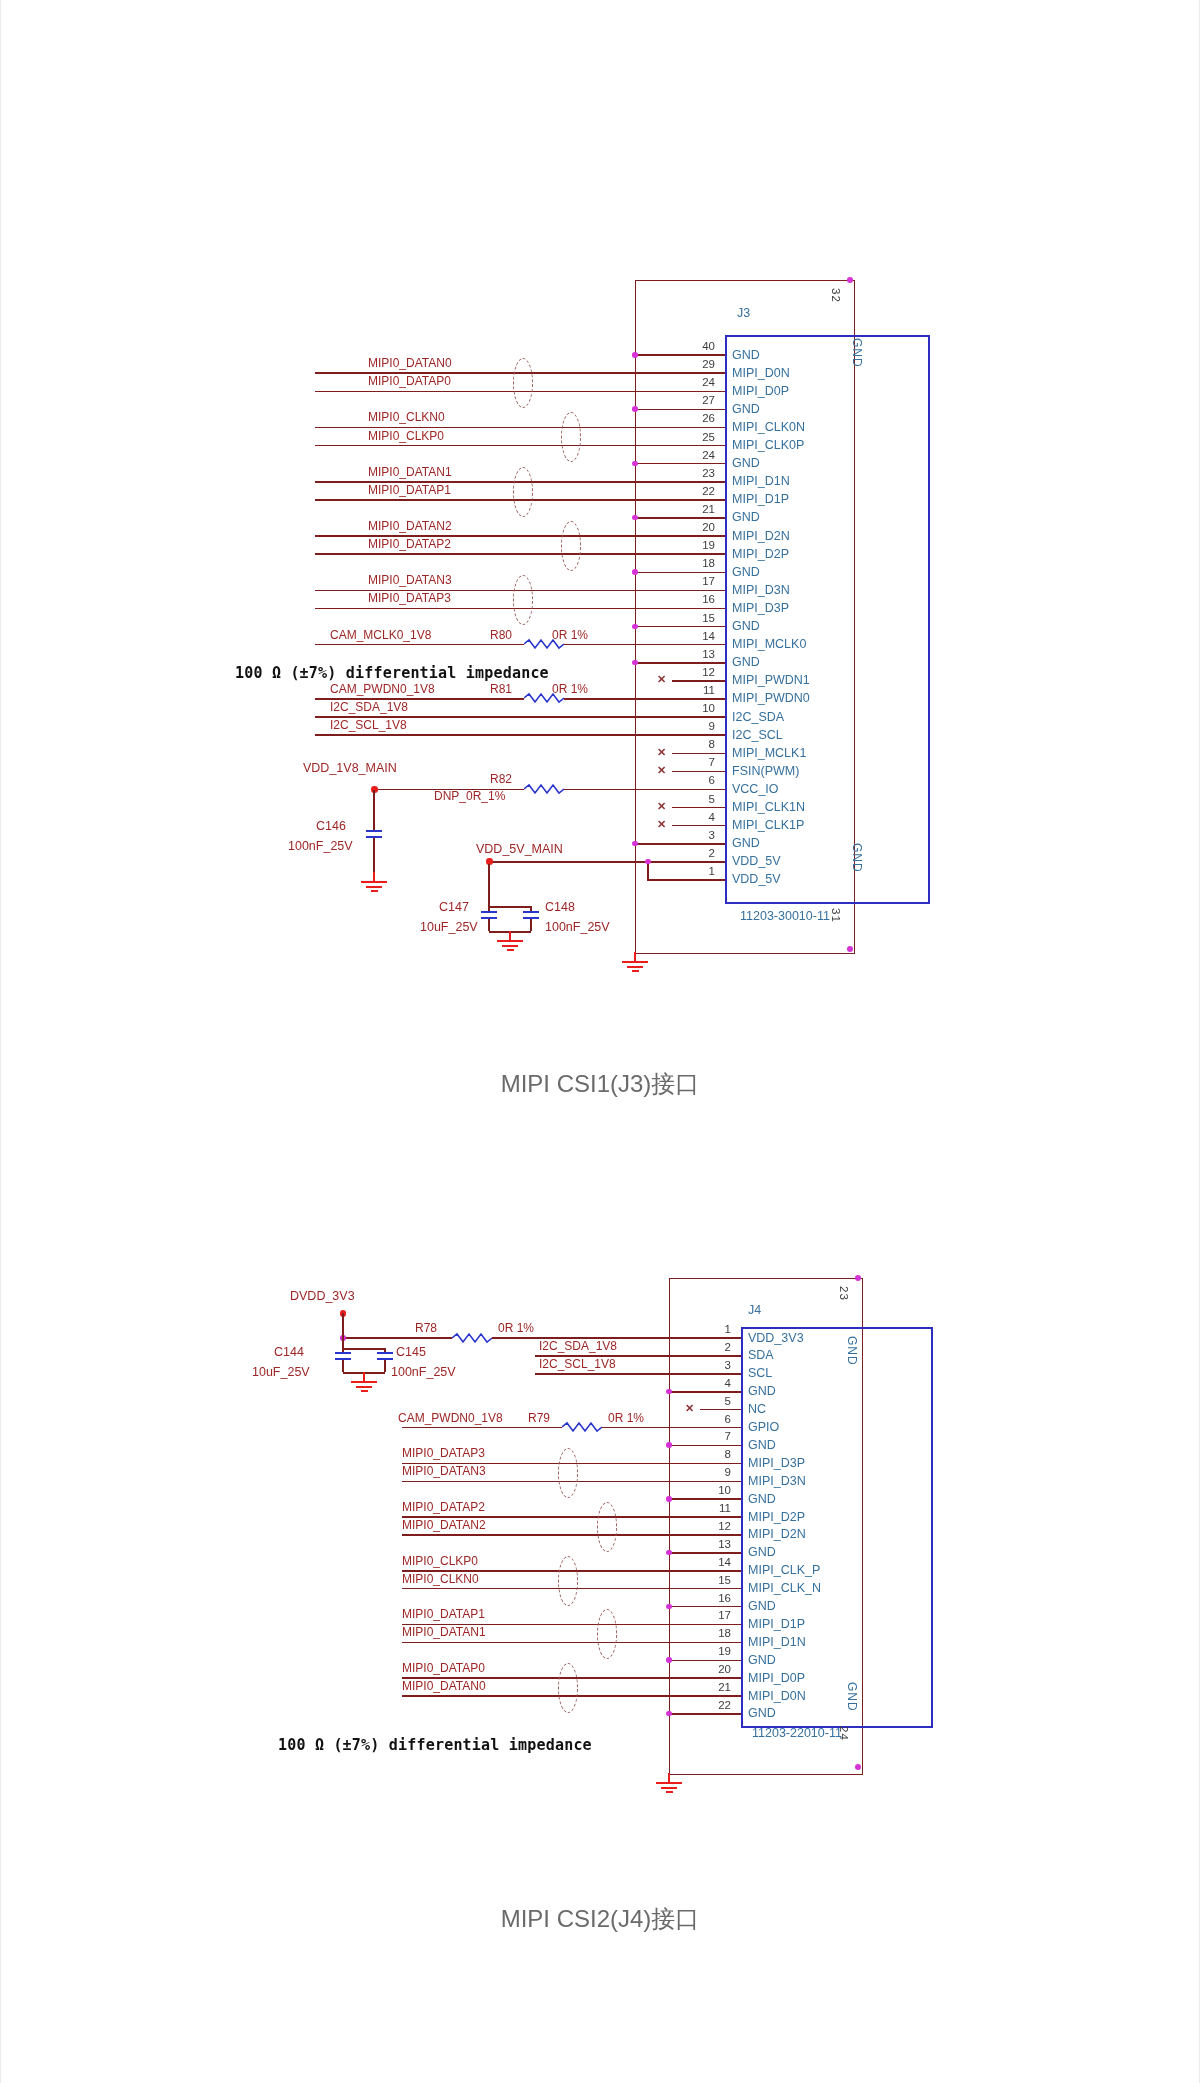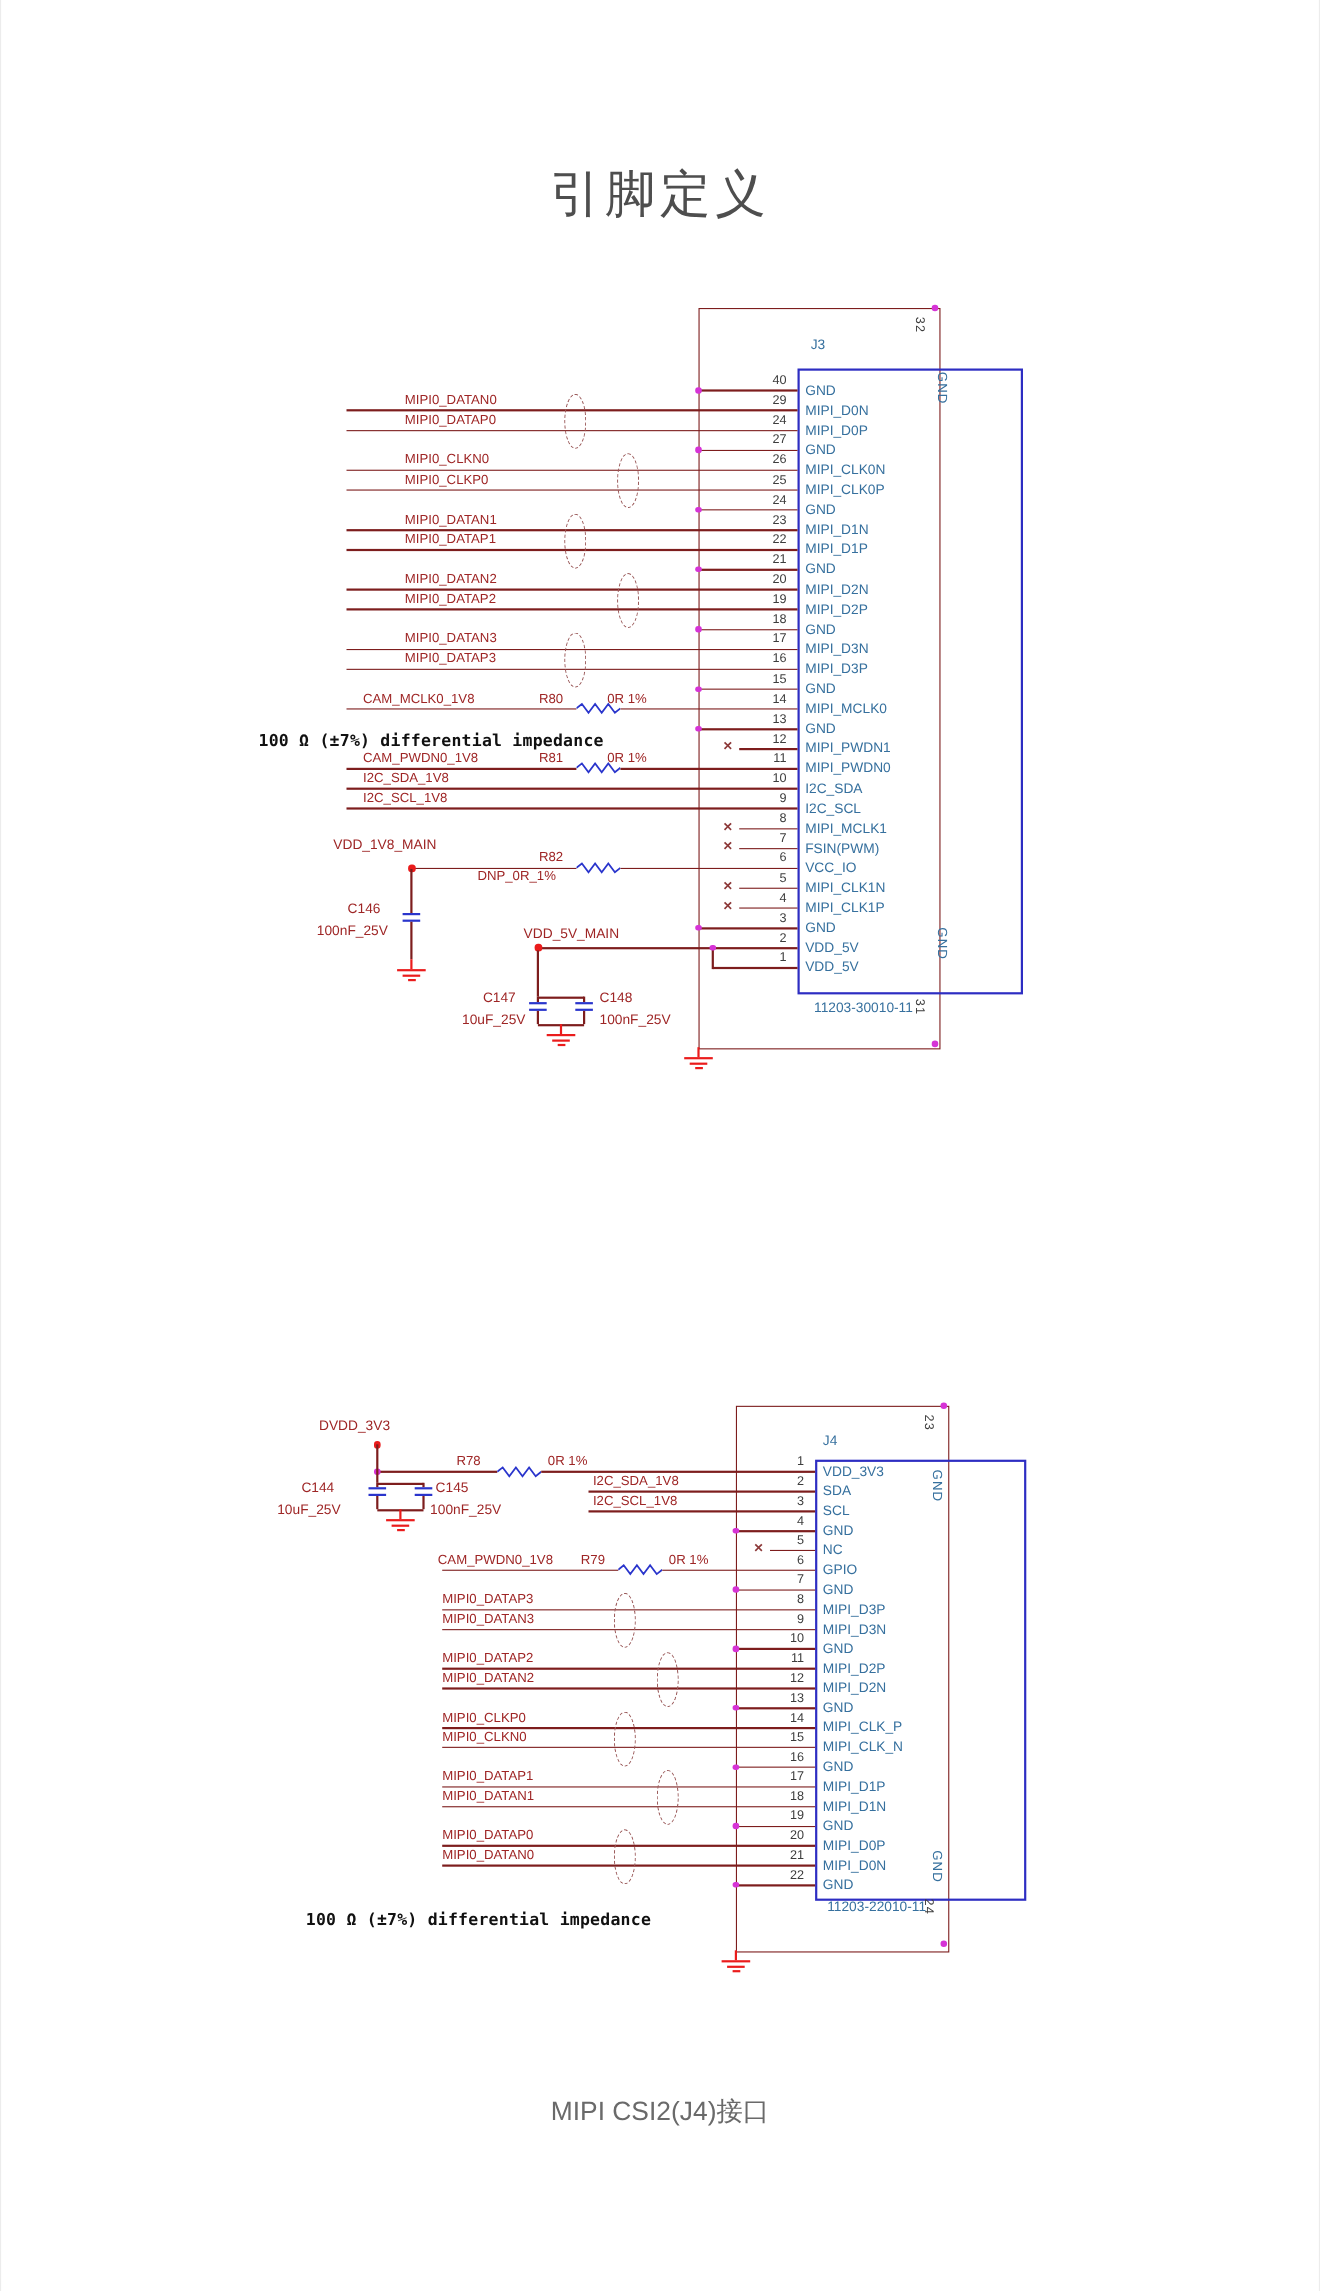--- a/index.html
+++ b/index.html
@@ -99,21 +99,20 @@
   .gnd .b2{left:5px;top:13.6px;width:16px;height:2.2px;}
   .gnd .b3{left:9.5px;top:18.2px;width:7px;height:2.2px;}
   .imp-note{position:absolute;font-family:"DejaVu Sans Mono",monospace;font-weight:700;
       font-size:15px;color:#111;white-space:nowrap;letter-spacing:0.2px;}
 </style>
 </head>
 <body>
 
 <div class="page">
 
-  <div class="page-title">引脚定义</div>
 
   <div class="mrect" style="left:635px;top:280px;width:218px;height:672px;"></div>
   <div class="bbox" style="left:725px;top:335px;width:201px;height:565px;"></div>
   <div class="ref-label" style="left:737px;top:306px;">J3</div>
   <div class="pn-label" style="left:740px;top:909px;">11203-30010-11</div>
 
   <span class="vtext vnum" style="left:830px;top:288px;">32</span>
   <span class="vtext vgnd" style="left:850px;top:338px;">GND</span>
   <span class="vtext vgnd" style="left:850px;top:843px;">GND</span>
   <span class="vtext vnum" style="left:830px;top:908px;">31</span>
@@ -471,20 +470,21 @@
       <i class="b3"></i>
     </div>
 
   <div class="gnd" style="left:622px;top:952px;">
       <i class="s"></i>
       <i class="b1"></i>
       <i class="b2"></i>
       <i class="b3"></i>
     </div>
 
+  <div class="caption" style="top:1068px;">MIPI CSI1(J3)接口</div>
 
   <div class="mrect" style="left:669px;top:1278px;width:192px;height:495px;"></div>
   <div class="bbox" style="left:741px;top:1327px;width:188px;height:397px;"></div>
   <div class="ref-label" style="left:748px;top:1303px;">J4</div>
   <div class="pn-label" style="left:752px;top:1726px;">11203-22010-11</div>
 
   <span class="vtext vnum" style="left:838px;top:1286px;">23</span>
   <span class="vtext vgnd" style="left:845px;top:1336px;">GND</span>
   <span class="vtext vgnd" style="left:845px;top:1682px;">GND</span>
   <span class="vtext vnum" style="left:838px;top:1726px;">24</span>

